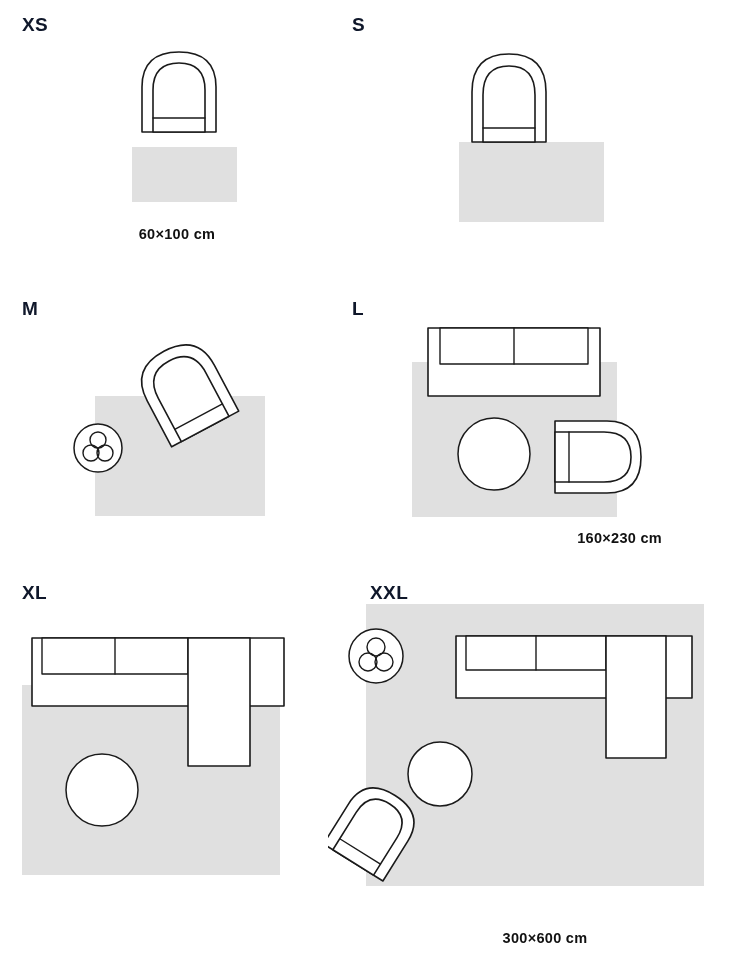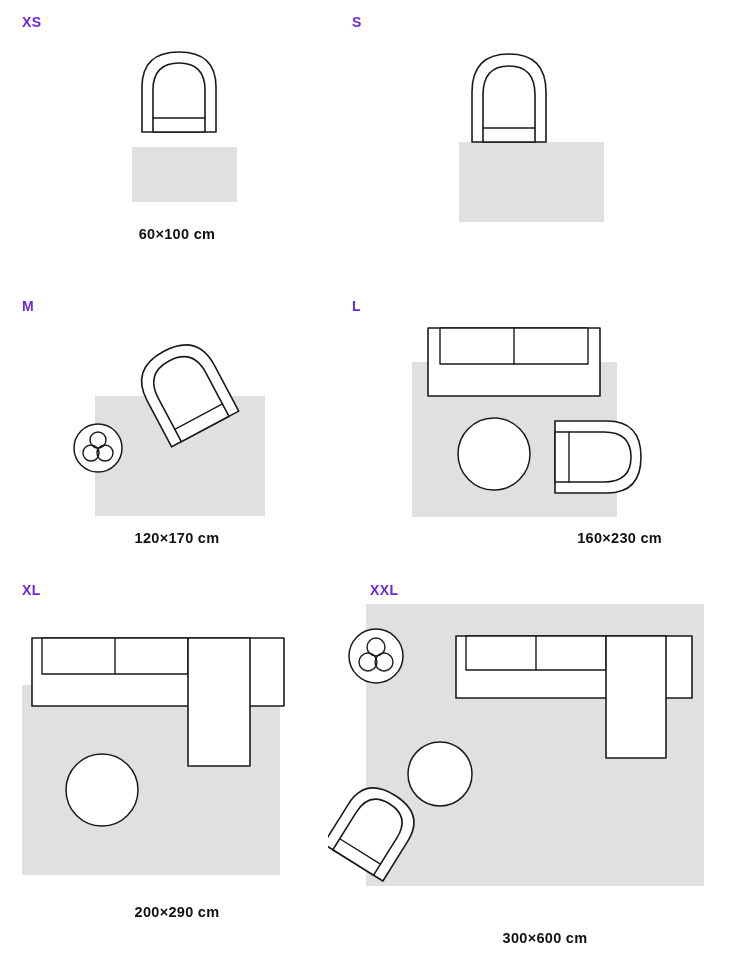--- a/index.html
+++ b/index.html
@@ -17,24 +17,24 @@
   }
   .sheet {
     position: relative;
     width: 730px;
     height: 960px;
   }
   .cell {
     position: absolute;
   }
   .size-label {
-    font-size: 14px;
+    font-size: 19px;
     font-weight: bold;
     letter-spacing: 0.4px;
-    color: #6d28d9;
+    color: #0f172a;
     position: absolute;
     top: 0;
     left: 0;
     text-align: center;
   }
   .dims {
     position: absolute;
     width: 100%;
     text-align: center;
     font-size: 14.5px;
@@ -96,21 +96,20 @@
         </g>
 
         <circle class="noline" cx="48" cy="122" r="24"></circle>
         <g fill="none" stroke="#1a1a1a" stroke-width="1.4">
           <circle cx="48" cy="114" r="8"></circle>
           <circle cx="41" cy="127" r="8"></circle>
           <circle cx="55" cy="127" r="8"></circle>
         </g>
       </svg>
     </div>
-    <div class="dims" style="top:232px;">120×170 cm</div>
   </div>
 
   <div class="cell" style="left:352px; top:298px; width:340px; height:270px;">
     <div class="size-label">L</div>
     <div class="art" style="left:28px; top:16px;">
       <svg width="300" height="205" viewBox="0 0 300 205">
         <rect class="rug" x="32" y="48" width="205" height="155"></rect>
 
         <g>
           <rect class="furn" x="48" y="14" width="172" height="68"></rect>
@@ -139,21 +138,20 @@
         <g>
           <rect class="furn" x="32" y="18" width="252" height="68"></rect>
           <rect class="furn-thin" x="42" y="18" width="146" height="36"></rect>
           <path class="furn-thin" d="M115 18 L115 54"></path>
           <rect class="furn" x="188" y="18" width="62" height="128"></rect>
         </g>
 
         <circle class="noline" cx="102" cy="170" r="36"></circle>
       </svg>
     </div>
-    <div class="dims" style="top:322px;">200×290 cm</div>
   </div>
 
   <div class="cell" style="left:352px; top:582px; width:370px; height:370px;margin-left:18px;">
     <div class="size-label">XXL</div>
     <div class="art" style="left:-42px; top:22px;">
       <svg width="390" height="300" viewBox="0 0 390 300">
         <rect class="rug" x="38" y="0" width="338" height="282"></rect>
 
         <g>
           <rect class="furn" x="128" y="32" width="236" height="62"></rect>

